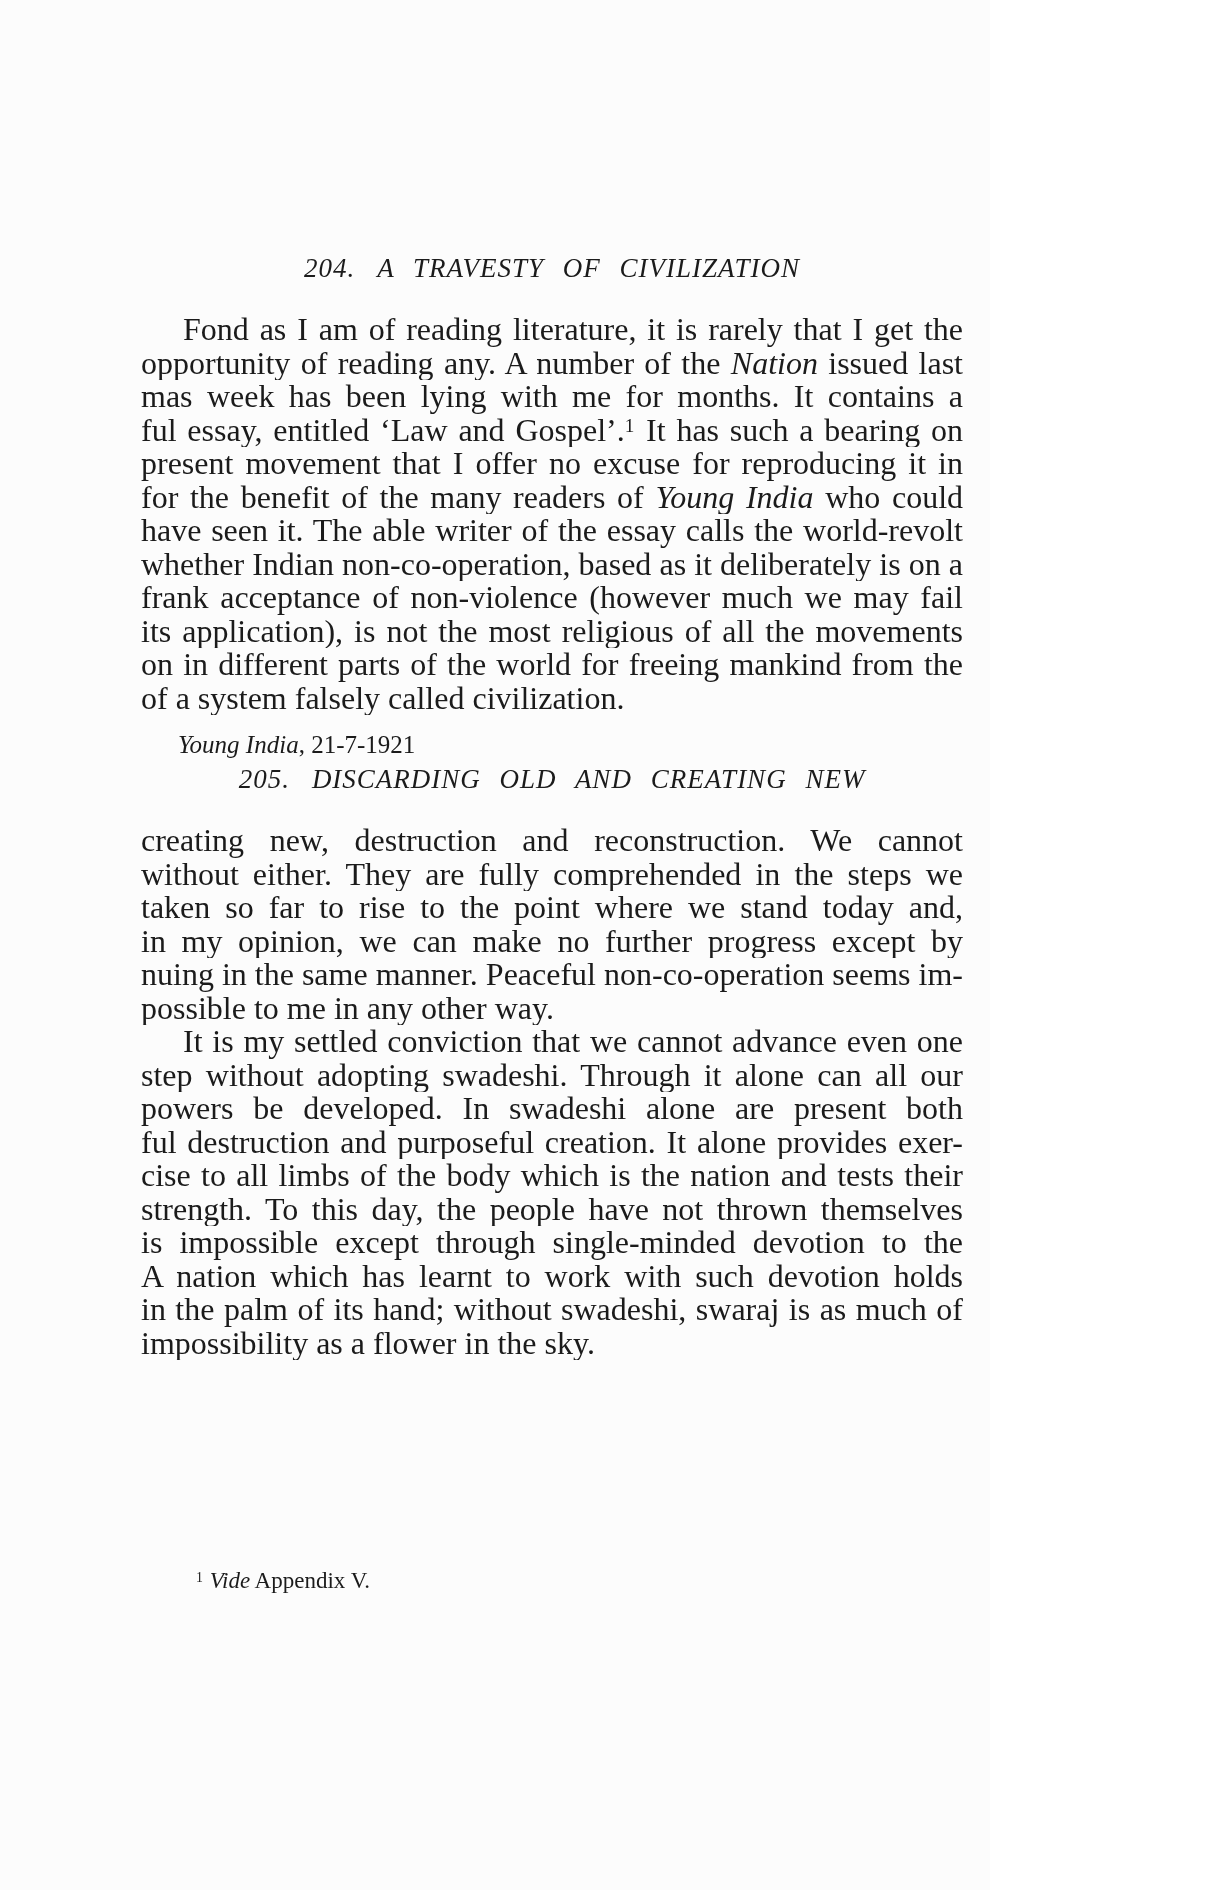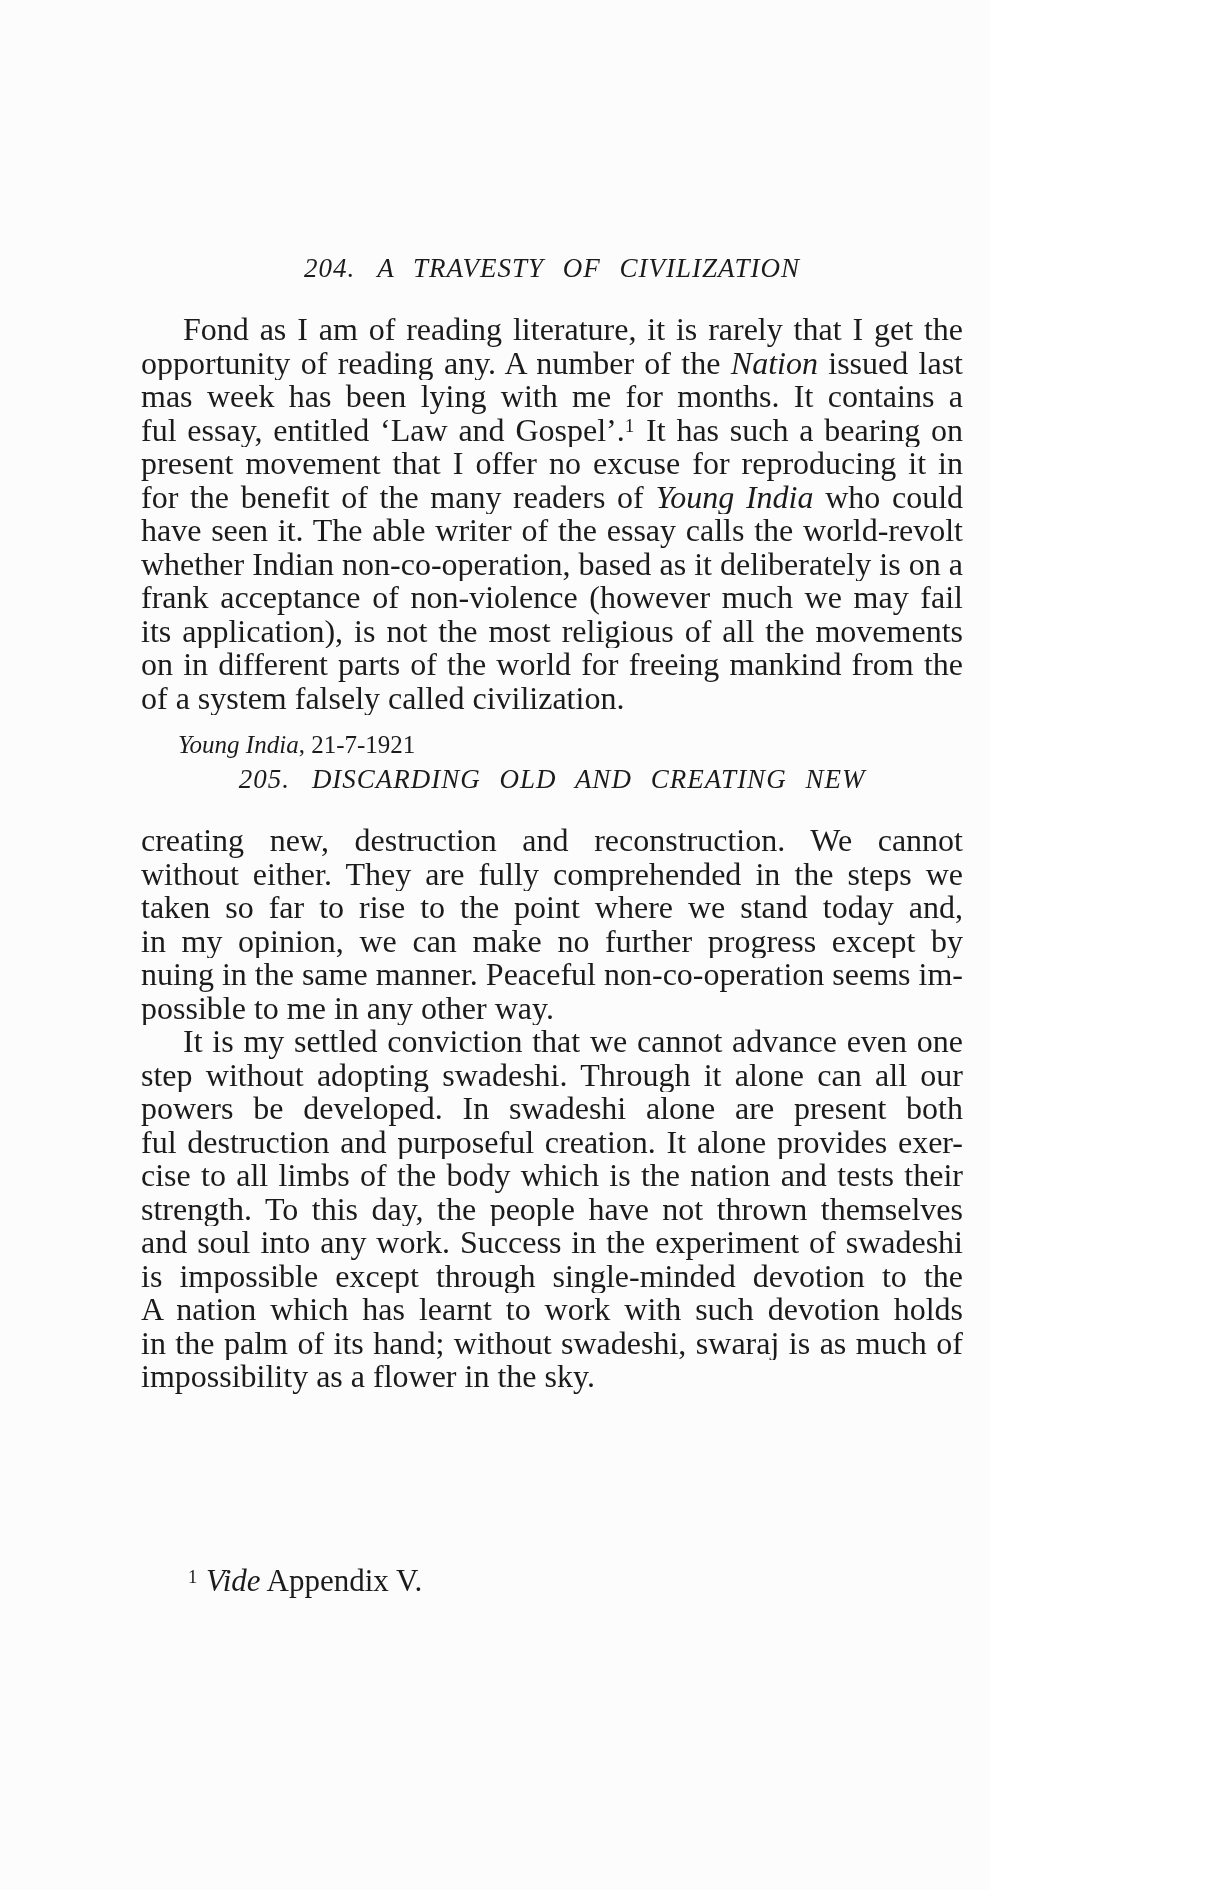--- a/index.html
+++ b/index.html
@@ -55,23 +55,23 @@
   .tline.ragged { text-align-last: left; }
   .tline.indent { text-indent: 42px; }
   .source {
     font-size: 25px;
     line-height: 34px;
     margin-top: 13px;
     padding-left: 37px;
   }
   .footnote {
     position: absolute;
-    left: 188px;
+    left: 196px;
     top: 1567px;
-    font-size: 31px;
+    font-size: 23px;
     line-height: 28px;
   }
   sup {
     font-size: 60%;
     line-height: 0;
     vertical-align: baseline;
     position: relative;
     top: -0.45em;
     margin-right: 1px;
   }
@@ -111,21 +111,20 @@
           <div class="tline" style=""><span>nuing in the same manner. Peaceful non-co-operation seems im-</span></div>
           <div class="tline ragged" style=""><span>possible to me in any other way.</span></div>
         </div>
         <div class="para">
           <div class="tline indent" style=""><span>It is my settled conviction that we cannot advance even one</span></div>
           <div class="tline" style=""><span>step without adopting swadeshi. Through it alone can all our</span></div>
           <div class="tline" style=""><span>powers be developed. In swadeshi alone are present both purpose-</span></div>
           <div class="tline" style=""><span>ful destruction and purposeful creation. It alone provides exer-</span></div>
           <div class="tline" style=""><span>cise to all limbs of the body which is the nation and tests their</span></div>
           <div class="tline" style=""><span>strength. To this day, the people have not thrown themselves heart</span></div>
-          <div class="tline" style=""><span>and soul into any work. Success in the experiment of swadeshi</span></div>
           <div class="tline" style=""><span>is impossible except through single-minded devotion to the task.</span></div>
           <div class="tline" style=""><span>A nation which has learnt to work with such devotion holds swaraj</span></div>
           <div class="tline" style=""><span>in the palm of its hand; without swadeshi, swaraj is as much of an</span></div>
           <div class="tline ragged" style=""><span>impossibility as a flower in the sky.</span></div>
         </div>
       </section>
     </main>
   <div class="footnote" id="footnote"><sup>1</sup><span> </span><em>Vide</em><span>  Appendix V.</span></div>
 </div>
 

